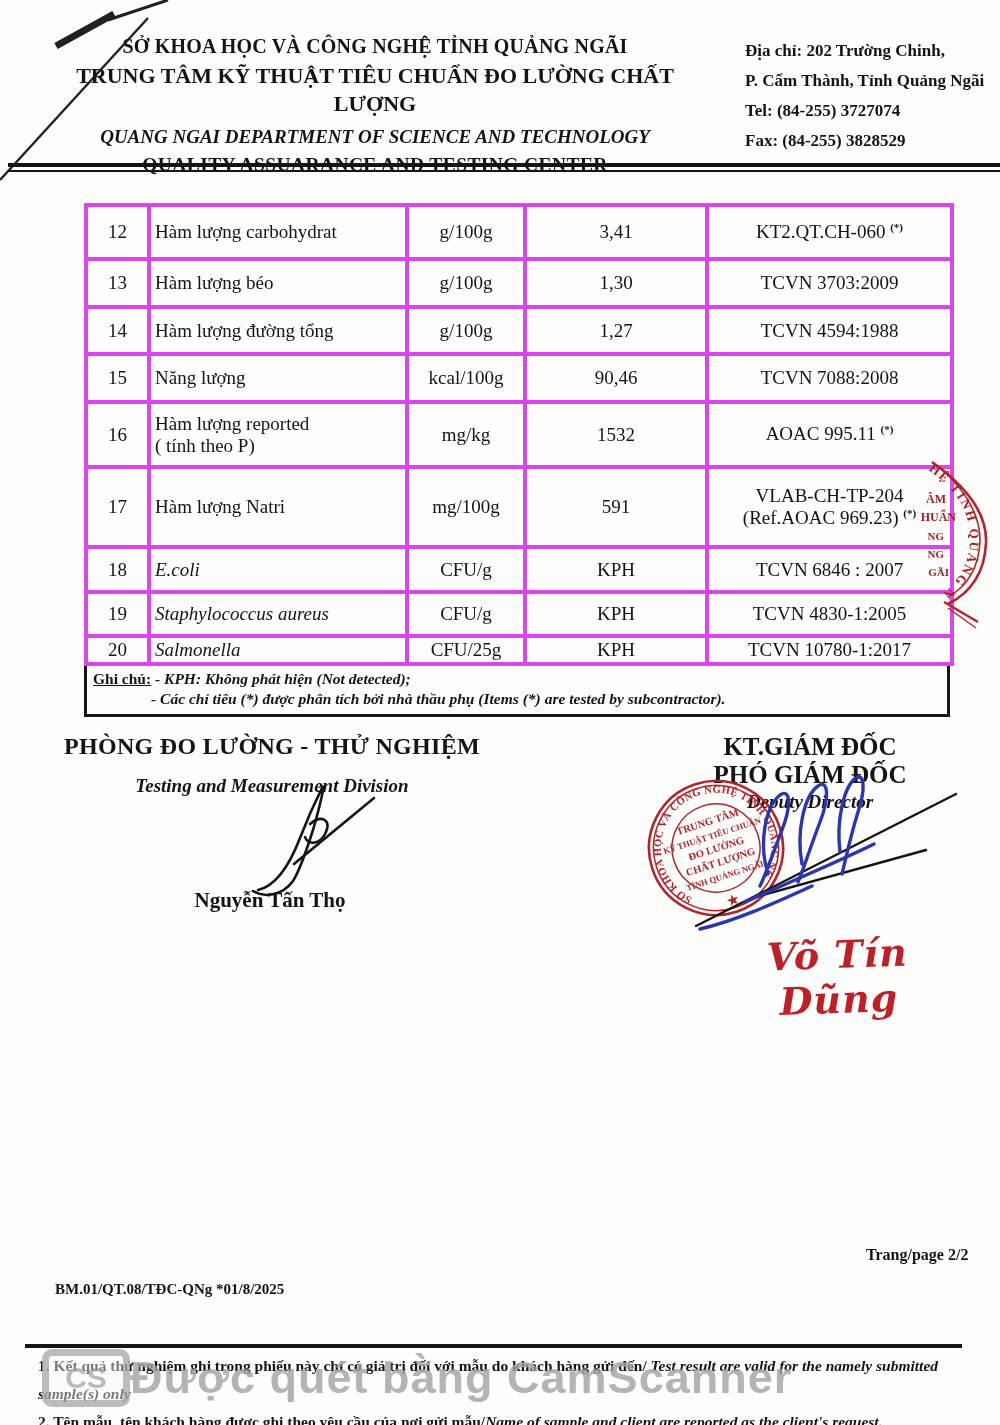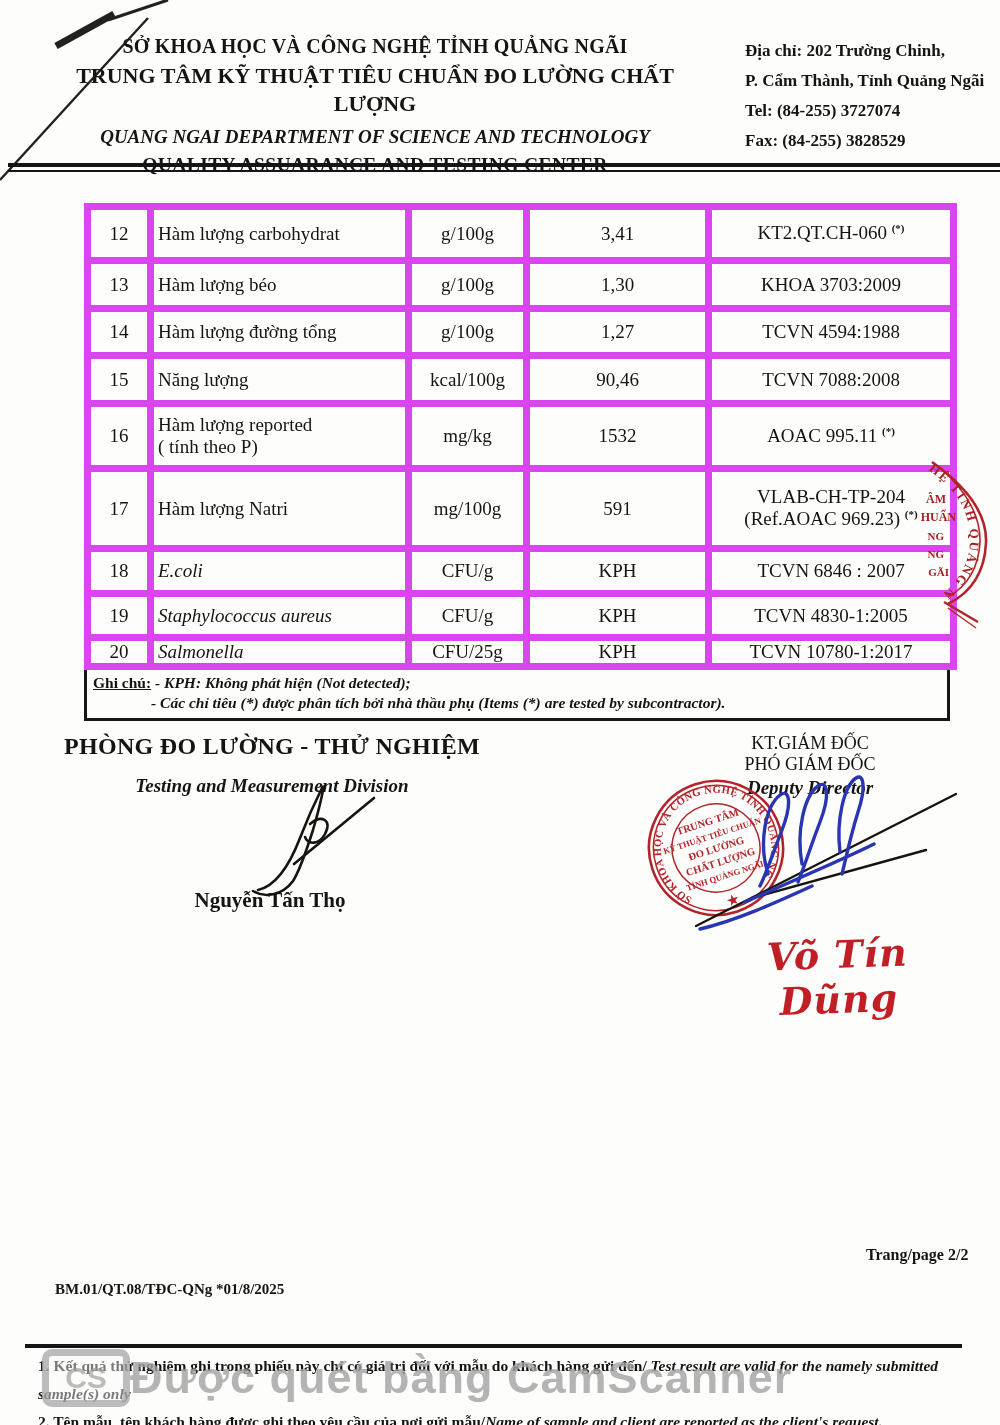--- a/index.html
+++ b/index.html
@@ -13,41 +13,41 @@
   .hdr-l1{font-size:20px; font-weight:bold; letter-spacing:.2px;}
   .hdr-l2{font-size:22px; font-weight:bold; margin-top:3px;}
   .hdr-l3{font-size:19px; font-weight:bold; font-style:italic; margin-top:8px;}
   .hdr-l4{font-size:19.5px; font-weight:bold; margin-top:4px; letter-spacing:.4px;}
   .hdr-right{position:absolute; left:745px; top:36px; width:250px; font-size:17px; font-weight:bold; line-height:30px;}
   .rule1{position:absolute; left:8px; top:163px; width:992px; height:4px; background:#151515;}
   .rule2{position:absolute; left:8px; top:170px; width:992px; height:2px; background:#151515;}
   
   .tbl-wrap{position:absolute; left:84px; top:203px; width:866px;}
   table.results{border-collapse:collapse; width:866px; table-layout:fixed;}
-  table.results td{border:7px solid #d946ef; font-size:19px; vertical-align:middle; padding:0 4px; overflow:hidden;}
+  table.results td{border:4px solid #d946ef; font-size:19px; vertical-align:middle; padding:0 4px; overflow:hidden;}
   table.results{border:3px solid #161616;}
   td.c-no{text-align:center; font-size:18px;}
   td.c-name{padding-left:12px;}
   td.c-unit,td.c-res{text-align:center; font-size:18.5px;}
   td.c-meth{text-align:center; font-size:18.5px;}
   td.c-name.it{font-style:italic;}
   sup.star{font-size:11px; font-weight:bold;}
   tr.r12{height:54px;} tr.r13{height:48px;} tr.r14{height:47px;} tr.r15{height:48px;}
   tr.r16{height:65px;} tr.r17{height:80px;} tr.r18{height:45px;} tr.r19{height:44px;} tr.r20{height:28px;}
   .note-box{border:3px solid #161616; border-top:none; padding:3px 14px 5px 6px; font-size:15.5px; font-weight:bold; line-height:1.28;}
   .note-label{text-decoration:underline;}
   .note-it{font-style:italic;}
   .note-line2{padding-left:58px; font-style:italic;}
   
   .sig-left{position:absolute; left:62px; top:733px; width:420px; text-align:center;}
   .sig-left .t1{font-size:24px; font-weight:bold; letter-spacing:.3px;}
   .sig-left .t2{font-size:19px; font-weight:bold; font-style:italic; margin-top:15px;}
   .sig-left-name{position:absolute; left:150px; top:888px; width:240px; text-align:center; font-size:21px; font-weight:bold;}
   .sig-right{position:absolute; left:690px; top:733px; width:240px; text-align:center;}
-  .sig-right .t1,.sig-right .t2{font-size:18px; font-weight:normal;}
+  .sig-right .t1,.sig-right .t2{font-size:25px; font-weight:bold;}
   .sig-right .t3{font-size:19px; font-weight:bold; font-style:italic; margin-top:2px;}
   .sig-right-name{
     position:absolute; left:728px; top:932px; width:220px; text-align:center;
     font-size:38px; font-weight:bold; font-style:italic; color:#c11f26;
     font-family:"DejaVu Serif", serif; transform:rotate(-2deg); letter-spacing:1px;
   }
   
   .svg-abs{position:absolute; pointer-events:none;}
   
   .f-code{position:absolute; left:55px; top:1281px; font-size:15px; font-weight:bold;}
@@ -103,21 +103,21 @@
         <td class="c-name">Hàm lượng carbohydrat</td>
         <td class="c-unit">g/100g</td>
         <td class="c-res">3,41</td>
         <td class="c-meth"><span>KT2.QT.CH-060</span> <sup class="star">(*)</sup></td>
       </tr>
       <tr class="r13">
         <td class="c-no">13</td>
         <td class="c-name">Hàm lượng béo</td>
         <td class="c-unit">g/100g</td>
         <td class="c-res">1,30</td>
-        <td class="c-meth">KHOA 3703:2009</td>
+        <td class="c-meth">TCVN 3703:2009</td>
       </tr>
       <tr class="r14">
         <td class="c-no">14</td>
         <td class="c-name">Hàm lượng đường tổng</td>
         <td class="c-unit">g/100g</td>
         <td class="c-res">1,27</td>
         <td class="c-meth">TCVN 4594:1988</td>
       </tr>
       <tr class="r15">
         <td class="c-no">15</td>

